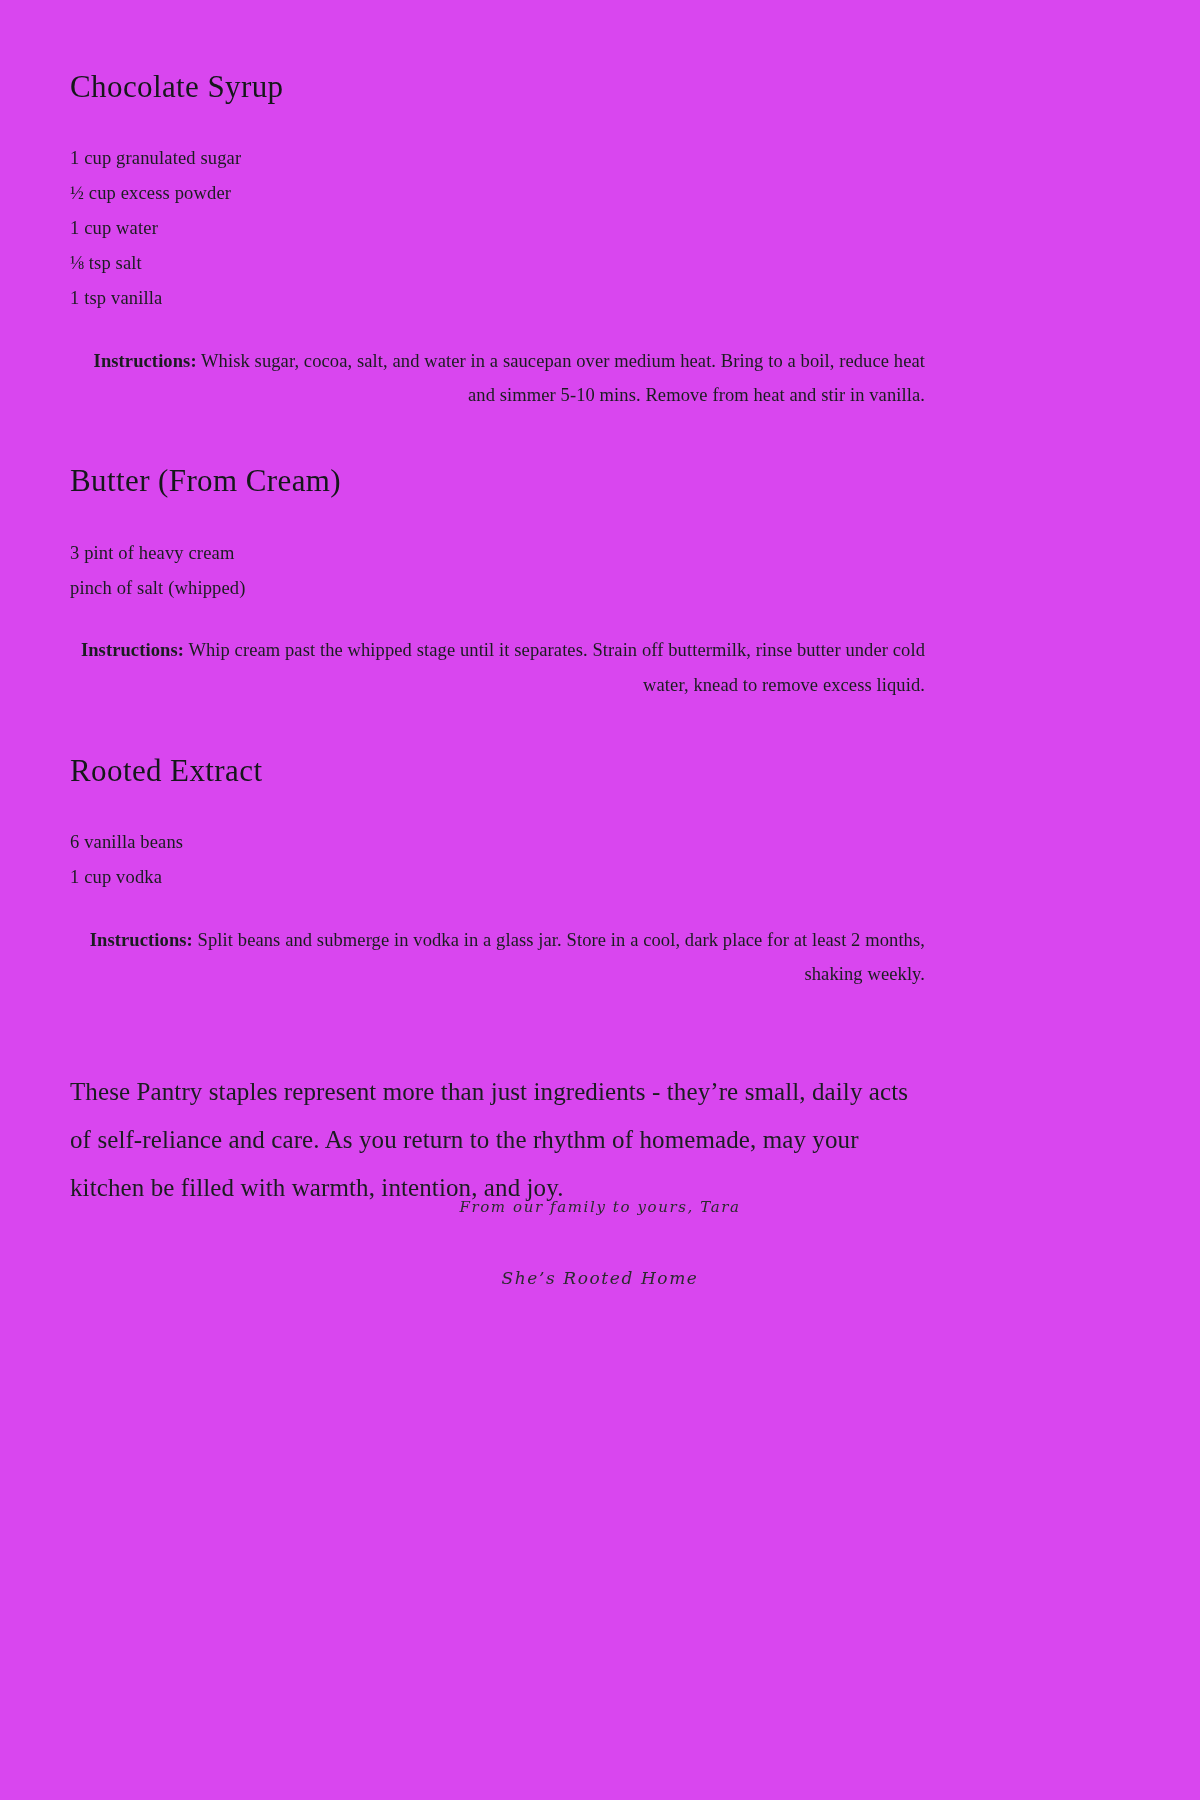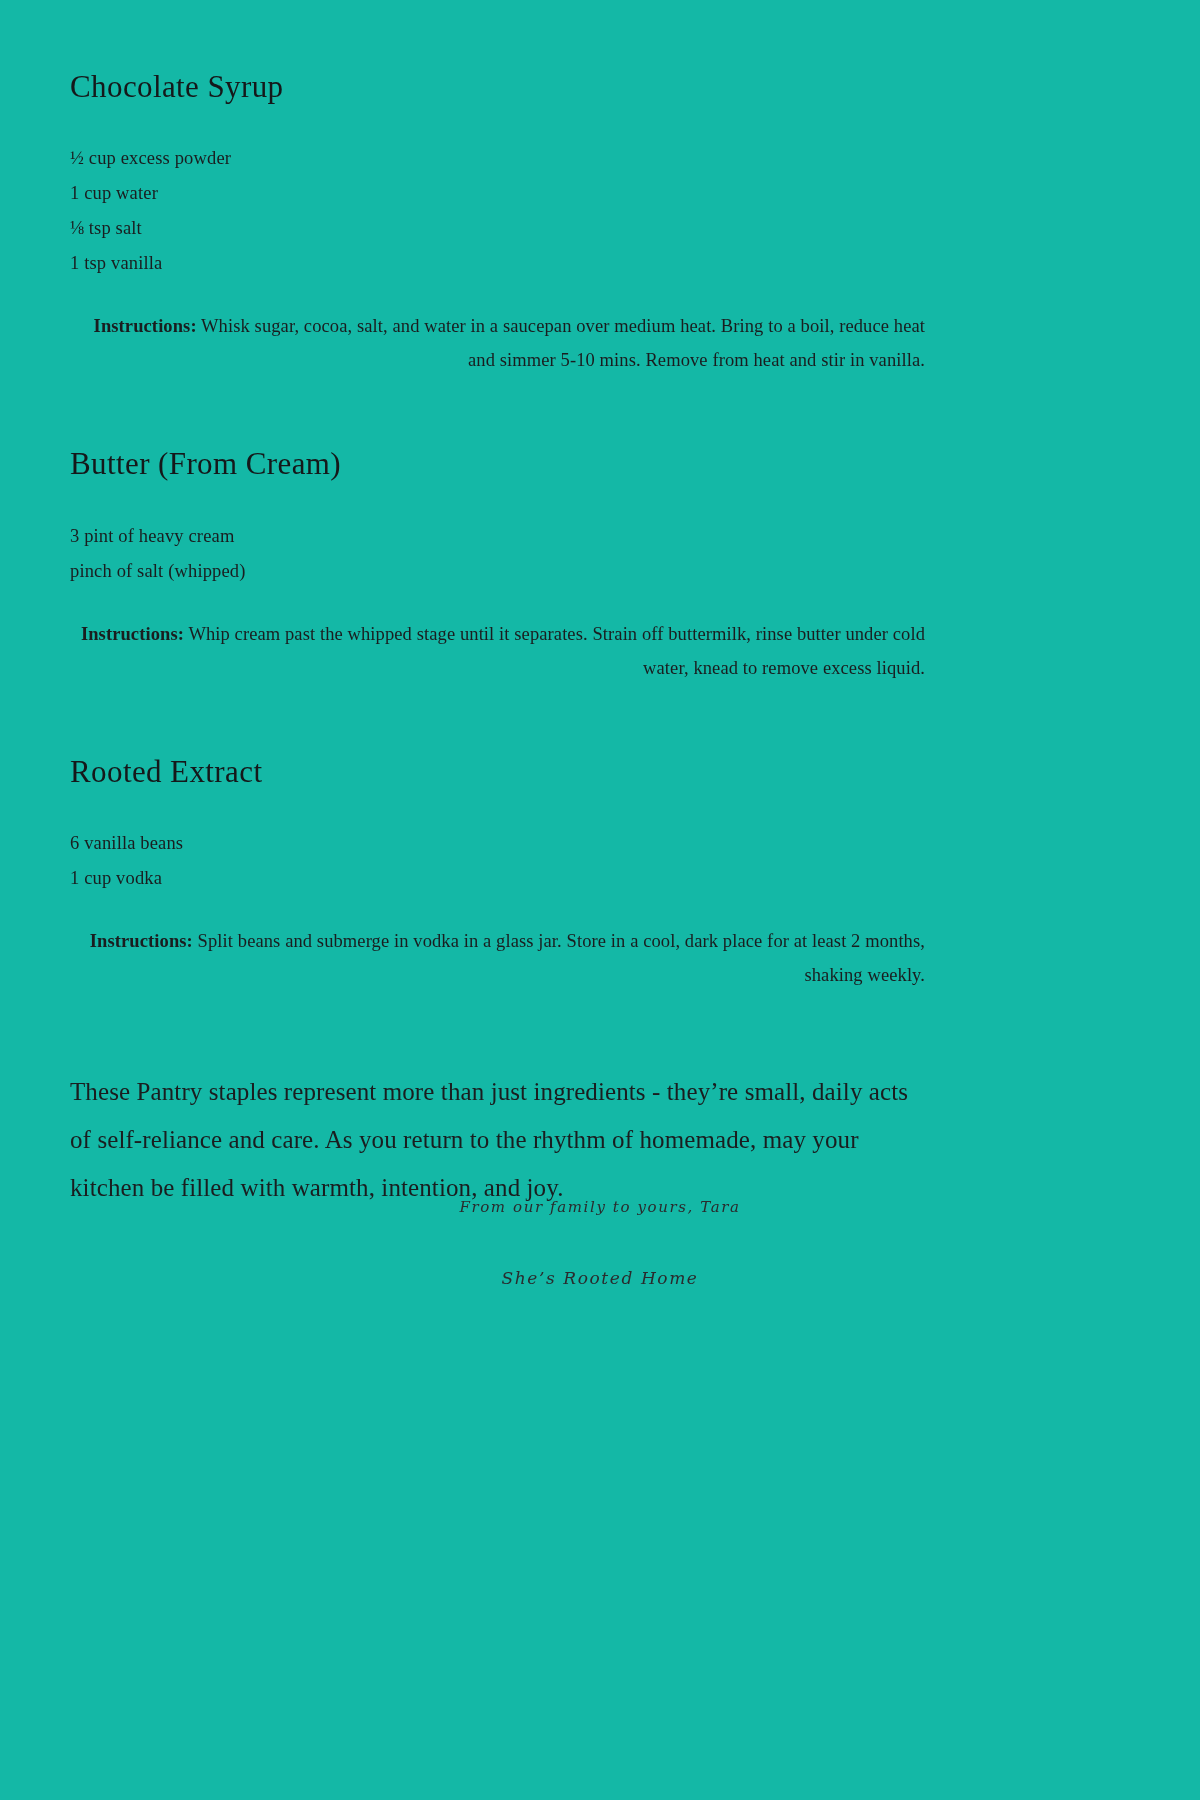--- a/index.html
+++ b/index.html
@@ -4,21 +4,21 @@
 <style>
   html, body {
     margin: 0;
     padding: 0;
     background: #ffffff;
   }
   .page {
     position: relative;
     width: 1200px;
     height: 1800px;
-    background: #14b8a6;
+    background: #d946ef;
     margin: 0 auto;
     overflow: hidden;
     box-sizing: border-box;
   }
   .content {
     position: absolute;
     left: 70px;
     top: 68px;
     width: 950px;
   }
@@ -28,21 +28,21 @@
     font-size: 31px;
     letter-spacing: 0.4px;
     color: #15181a;
     margin: 0 0 0 0;
     line-height: 1.2;
   }
   .section {
     margin-bottom: 0;
   }
   .section + .section {
-    margin-top: 68px;
+    margin-top: 50px;
   }
   .ingredients {
     margin: 36px 0 0 0;
     padding: 0;
     list-style: none;
   }
   .ingredients li {
     font-family: "Liberation Serif", "DejaVu Serif", serif;
     font-size: 18.5px;
     color: #1a1d1f;
@@ -107,20 +107,21 @@
 </head>
 <body>
 
 <div class="page">
 
   <div class="content">
 
     <div class="section">
       <h1 class="recipe-title">Chocolate Syrup</h1>
       <ul class="ingredients">
+        <li>1 cup granulated sugar</li>
         <li>½ cup excess powder</li>
         <li>1 cup water</li>
         <li>⅛ tsp salt</li>
         <li>1 tsp vanilla</li>
       </ul>
       <p class="instructions"><span class="label">Instructions:</span><span> Whisk sugar, cocoa, salt, and water in a saucepan over medium heat. Bring to a boil, reduce heat and simmer 5-10 mins. Remove from heat and stir in vanilla.</span></p>
     </div>
 
     <div class="section">
       <h1 class="recipe-title">Butter (From Cream)</h1>

